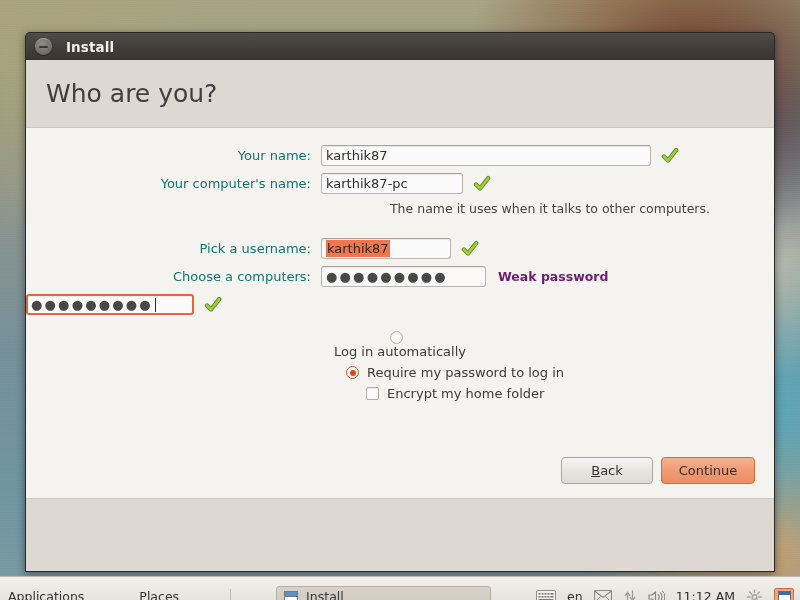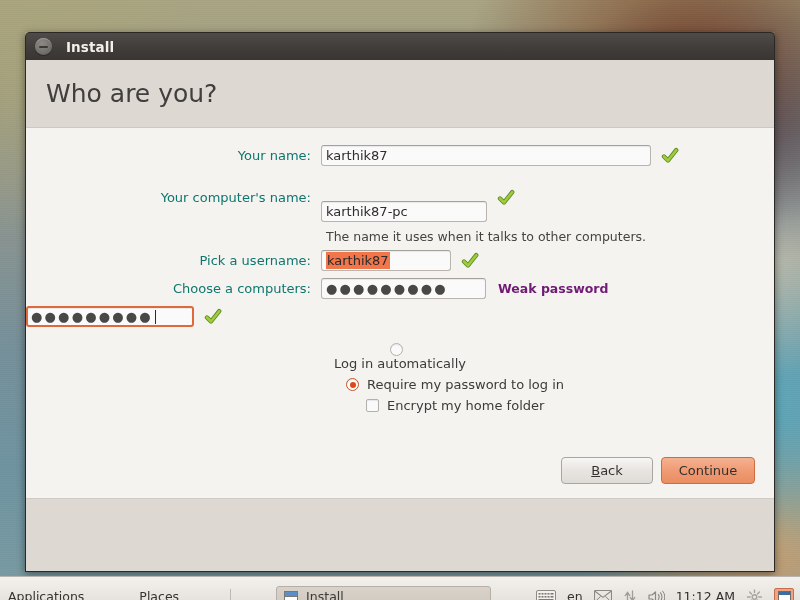--- a/index.html
+++ b/index.html
@@ -143,21 +143,21 @@
     color: #2e2d2c;
     box-shadow: inset 0 1px 1px rgba(0,0,0,0.07);
     overflow: hidden;
   }
   .txtfield.focused {
     border: 2px solid #e0683a;
     border-radius: 3px;
     padding: 0 3px;
   }
   .w-name    { width: 330px; }
-  .w-host    { width: 166px; margin-top: 28px; }
+  .w-host    { width: 142px; }
   .w-user    { width: 130px; }
   .w-pass    { width: 165px; }
   .w-confirm { width: 168px; }
 
   .sel-text {
     background: #f2764b;
     color: #2b2a29;
     padding: 1px 1px 1px 1px;
   }
 
@@ -185,21 +185,22 @@
   .weak {
     margin-left: 12px;
     color: #701a75;
     font-size: 12.5px;
     font-weight: bold;
     white-space: nowrap;
   }
 
   .hint-row {
     display: flex;
-    margin-bottom: 6px;
+    margin-bottom: 22px;
+    justify-content: center;
   }
   .hint-spacer { width: 295px; flex: 0 0 auto; }
   .hint-text {
     font-size: 12.5px;
     color: #46443f;
     padding-left: 5px;
   }
 
   
   .opt-row {

